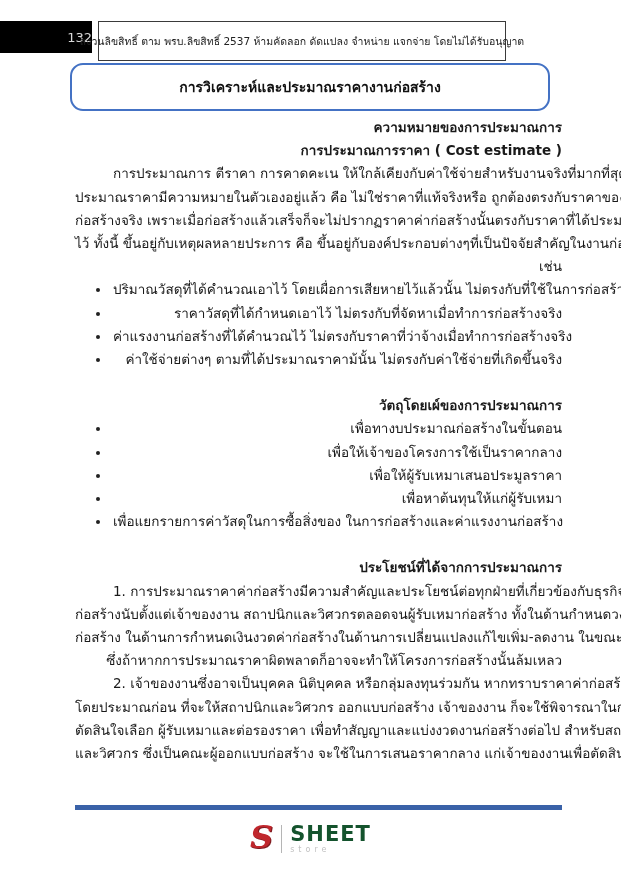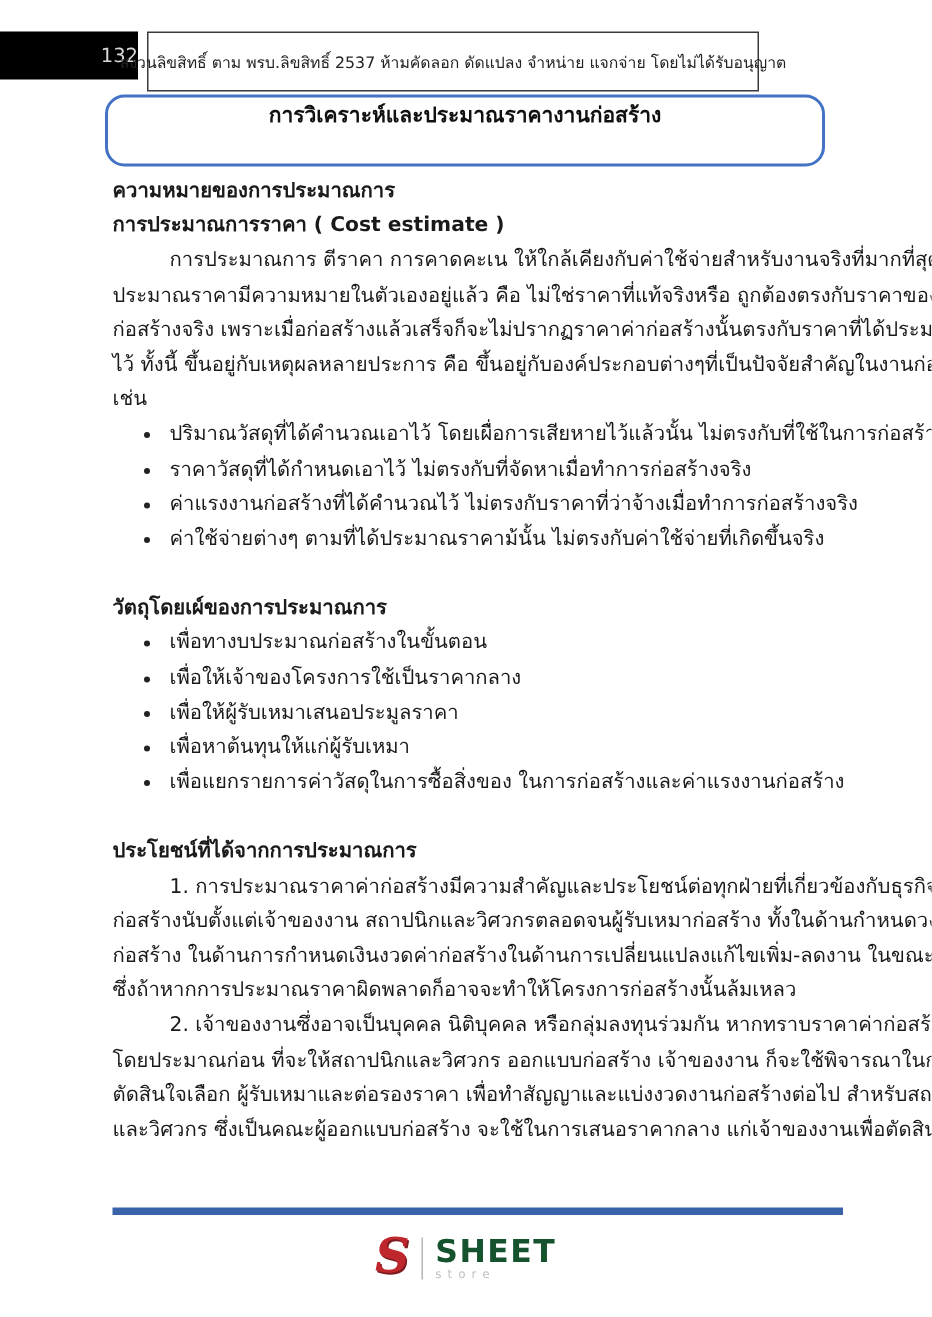--- a/index.html
+++ b/index.html
@@ -32,30 +32,31 @@
     white-space: nowrap;
   }
 
   
   .title-box {
     position: absolute; left: 70px; top: 63px;
     width: 480px; height: 48px;
     border: 2.5px solid #4472C4;
     border-radius: 13px;
     background: #ffffff;
-    display: flex; align-items: flex-start; justify-content: center;
+    display: flex; align-items: center; justify-content: center;
     font-size: 14px; font-weight: bold; color: #111;
   }
 
   
   .content {
     position: absolute; left: 75px; top: 116px;
     width: 487px;
     font-size: 13.5px;
     line-height: 23.2px;
+    text-align: right;
   }
   .section-heading {
     font-weight: bold;
     line-height: 23.2px;
   }
   .line { line-height: 23.2px; white-space: nowrap; }
   .para .line:first-child { text-indent: 38px; }
   .bullet-item {
     position: relative;
     padding-left: 38px;

